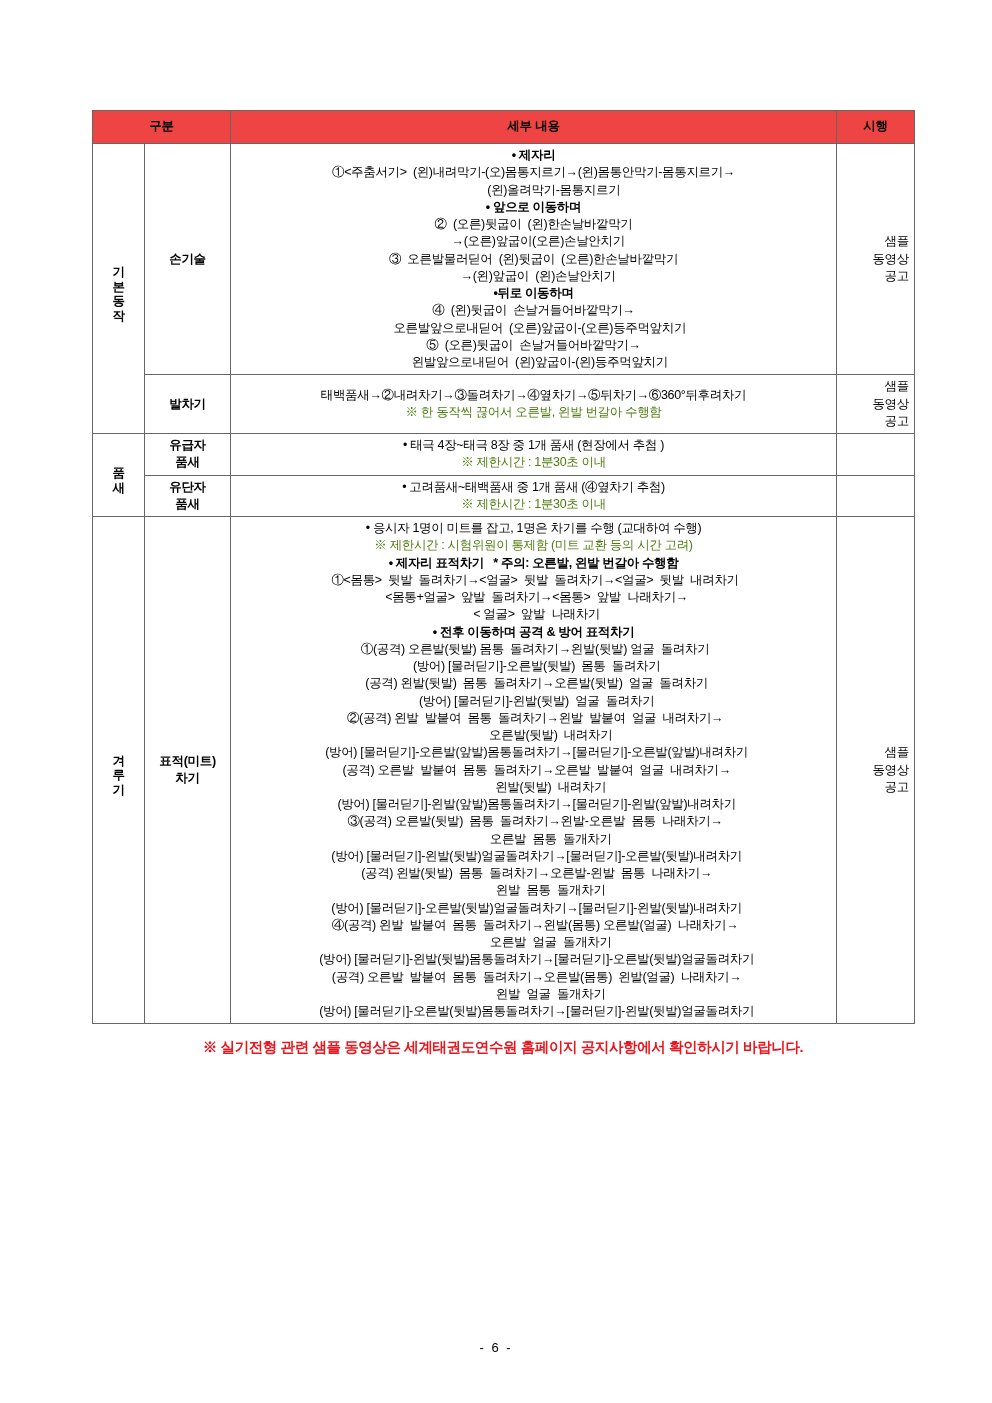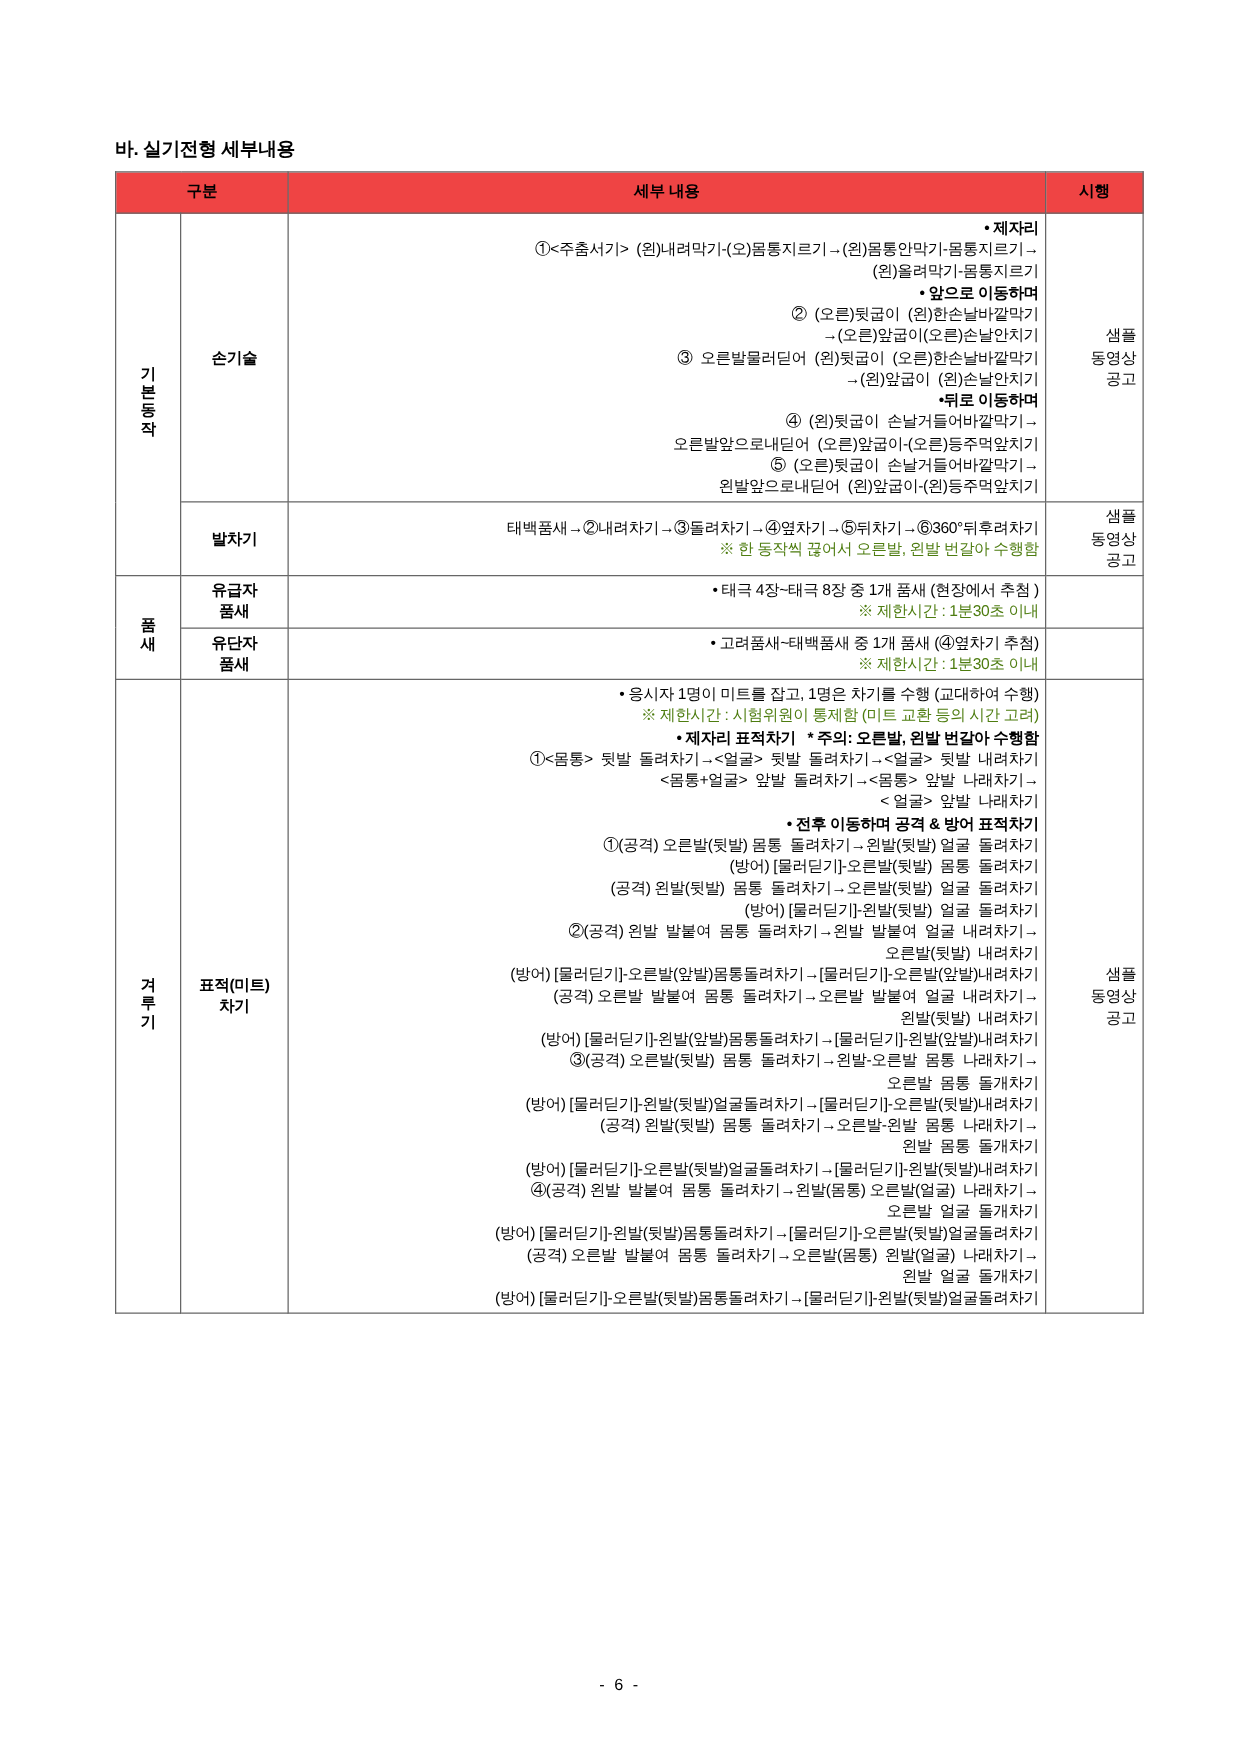--- a/index.html
+++ b/index.html
@@ -69,21 +69,21 @@
   }
   td.sub {
     text-align: center;
     font-weight: bold;
     font-size: 12.5px;
     letter-spacing: -0.3px;
     white-space: pre-line;
     margin-left: 12px;
   }
   td.detail {
-    text-align: right;
+    text-align: center;
     vertical-align: top;
     padding: 6px 6px 7px 8px;
     font-size: 12.2px;
     line-height: 1.45;
     white-space: pre-wrap;
     letter-spacing: -0.35px;
     margin-top: 31px;
   }
   td.impl {
     text-align: right;
@@ -111,21 +111,20 @@
     text-align: center;
     font-size: 13px;
     letter-spacing: 2px;
   }
 </style>
 </head>
 <body>
 
 <div class="page">
 
-  <div class="doc-heading">바. 실기전형 세부내용</div>
 
   <table class="main">
     <colgroup>
       <col class="col-a">
         <col class="col-b">
         <col class="col-c">
         <col class="col-d">
     </colgroup>
     <thead>
       <tr>
@@ -179,14 +178,15 @@
         <td class="sub">표적(미트)
 차기</td>
         <td class="detail"><span class="ln">• 응시자 1명이 미트를 잡고, 1명은 차기를 수행 (교대하여 수행)</span><span class="ln red">※ 제한시간 : 시험위원이 통제함 (미트 교환 등의 시간 고려)</span><span class="ln b">• 제자리 표적차기   * 주의: 오른발, 왼발 번갈아 수행함</span><span class="ln"> ①&lt;몸통&gt;  뒷발  돌려차기→&lt;얼굴&gt;  뒷발  돌려차기→&lt;얼굴&gt;  뒷발  내려차기</span><span class="ln">  &lt;몸통+얼굴&gt;  앞발  돌려차기→&lt;몸통&gt;  앞발  나래차기→</span><span class="ln">  &lt; 얼굴&gt;  앞발  나래차기</span><span class="ln b">• 전후 이동하며 공격 &amp; 방어 표적차기</span><span class="ln"> ①(공격) 오른발(뒷발) 몸통  돌려차기→왼발(뒷발) 얼굴  돌려차기</span><span class="ln">  (방어) [물러딛기]-오른발(뒷발)  몸통  돌려차기</span><span class="ln">  (공격) 왼발(뒷발)  몸통  돌려차기→오른발(뒷발)  얼굴  돌려차기</span><span class="ln">  (방어) [물러딛기]-왼발(뒷발)  얼굴  돌려차기</span><span class="ln"> ②(공격) 왼발  발붙여  몸통  돌려차기→왼발  발붙여  얼굴  내려차기→</span><span class="ln">           오른발(뒷발)  내려차기</span><span class="ln">  (방어) [물러딛기]-오른발(앞발)몸통돌려차기→[물러딛기]-오른발(앞발)내려차기</span><span class="ln">  (공격) 오른발  발붙여  몸통  돌려차기→오른발  발붙여  얼굴  내려차기→</span><span class="ln">           왼발(뒷발)  내려차기</span><span class="ln">  (방어) [물러딛기]-왼발(앞발)몸통돌려차기→[물러딛기]-왼발(앞발)내려차기</span><span class="ln"> ③(공격) 오른발(뒷발)  몸통  돌려차기→왼발-오른발  몸통  나래차기→</span><span class="ln">           오른발  몸통  돌개차기</span><span class="ln">  (방어) [물러딛기]-왼발(뒷발)얼굴돌려차기→[물러딛기]-오른발(뒷발)내려차기</span><span class="ln">  (공격) 왼발(뒷발)  몸통  돌려차기→오른발-왼발  몸통  나래차기→</span><span class="ln">           왼발  몸통  돌개차기</span><span class="ln">  (방어) [물러딛기]-오른발(뒷발)얼굴돌려차기→[물러딛기]-왼발(뒷발)내려차기</span><span class="ln"> ④(공격) 왼발  발붙여  몸통  돌려차기→왼발(몸통) 오른발(얼굴)  나래차기→</span><span class="ln">           오른발  얼굴  돌개차기</span><span class="ln">  (방어) [물러딛기]-왼발(뒷발)몸통돌려차기→[물러딛기]-오른발(뒷발)얼굴돌려차기</span><span class="ln">  (공격) 오른발  발붙여  몸통  돌려차기→오른발(몸통)  왼발(얼굴)  나래차기→</span><span class="ln">           왼발  얼굴  돌개차기</span><span class="ln">  (방어) [물러딛기]-오른발(뒷발)몸통돌려차기→[물러딛기]-왼발(뒷발)얼굴돌려차기</span></td>
         <td class="impl">샘플
 동영상
 공고</td>
       </tr>
     </tbody>
   </table>
 
+  <div class="footnote">※ 실기전형 관련 샘플 동영상은 세계태권도연수원 홈페이지 공지사항에서 확인하시기 바랍니다.</div>
   <div class="pagenum">- 6 -</div>
 </div>
 
 </body></html>

